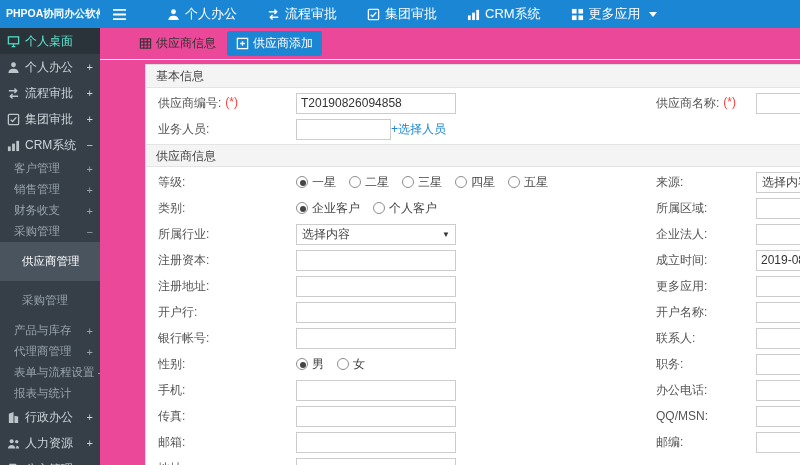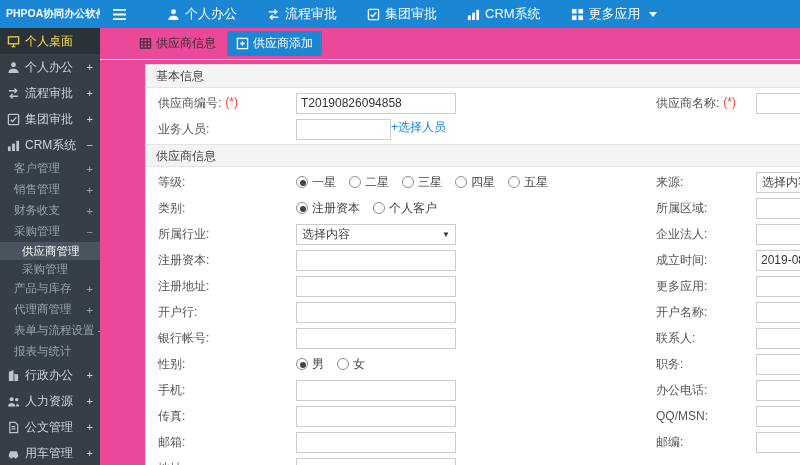--- a/index.html
+++ b/index.html
@@ -13,40 +13,40 @@
   .topnav{display:flex;align-items:center;height:28px}
   .nav-item{display:flex;align-items:center;gap:5px;padding:0 15px;height:28px;font-size:13px;cursor:pointer;white-space:nowrap}
   .caret-dn{width:0;height:0;border-left:4px solid transparent;border-right:4px solid transparent;border-top:5px solid #fff;margin-left:3px}
   .icn{display:inline-flex;align-items:center;line-height:0}
   
   .wrap{display:flex;height:437px}
   .sidebar{flex:0 0 100px;width:100px;background:#363f48;overflow:hidden}
   .side-item{display:flex;align-items:center;padding:0 7px;cursor:pointer;white-space:nowrap;overflow:hidden}
   .side-item.l0{height:26px;font-size:12px;color:#ccd3d9}
   .side-item.l1{height:21px;font-size:11.5px;padding-left:14px;color:#98a3ac}
-  .side-item.l2{height:18px;font-size:11.5px;padding-left:22px;color:#98a3ac}
-  .side-item.active{background:#2a323a;color:#fde047}
+  .side-item.l2{height:39px;font-size:11.5px;padding-left:22px;color:#98a3ac}
+  .side-item.active{background:#2a323a;color:#5eead4}
   .side-item.selected{background:#49545e;color:#fff}
   .side-icn{margin-right:5px;opacity:.9}
   .toggle{margin-left:auto;font-size:11px;padding-left:3px}
   
   .main{flex:1;background:#ec4899;overflow:hidden}
   .tabbar{height:32px;display:flex;align-items:center;padding-left:33px;gap:5px;border-bottom:1px solid #f2f2f2}
   .tab{display:flex;align-items:center;gap:4px;font-size:12px;color:#333;padding:4px 6px;cursor:pointer;white-space:nowrap}
   .tab.active{background:#1b87d4;color:#fff;border-radius:2px;padding:4px 9px}
   
   .panel{margin:4px 0 0 45px;width:1010px;border:1px solid #ddd;background:#fff}
   .sec-hd{background:#f4f4f4;border-bottom:1px solid #e4e4e4;height:23px;line-height:22px;padding:0 10px;font-size:12px;color:#444}
   .sec-hd + .frow{margin-top:2px}
   .frow{display:flex;align-items:center;height:26px;font-size:12px}
   .frow + .sec-hd{border-top:1px solid #e4e4e4;margin-top:2px}
   .lbl{color:#555;display:flex;align-items:flex-start;white-space:nowrap}
   .lbl.c1{flex:0 0 150px;width:150px;padding-left:12px}
   .lbl.c2{flex:0 0 110px;width:110px;padding-left:10px}
-  .fld{display:flex;align-items:flex-start}
+  .fld{display:flex;align-items:center}
   .fld.c1{flex:0 0 350px;width:350px}
   .fld.c2{flex:1;overflow:hidden}
   .req{color:#ff4040;margin-left:4px}
   .txt{width:160px;height:21px;border:1px solid #ccc;font-size:12px;padding:0 4px;color:#333;outline:none;background:#fff}
   .txt.short{width:95px}
   .txt.wide{width:385px}
   .sel{width:160px;height:21px;border:1px solid #ccc;display:inline-flex;align-items:center;justify-content:space-between;padding:0 5px;background:#fff;color:#444;cursor:pointer;font-size:12px;white-space:nowrap}
   .sel.wide{width:385px}
   .sel-caret{font-size:8px;color:#333;margin-left:6px}
   .rad{display:inline-flex;align-items:center;margin-right:13px;color:#444;cursor:pointer;white-space:nowrap}
@@ -335,21 +335,21 @@
             </span>
           </div>
         </div>
         <div class="frow">
           <div class="lbl c1">
             <span>类别:</span>
           </div>
           <div class="fld c1">
             <label class="rad">
               <span class="rb on"></span>
-              <span>注册资本</span>
+              <span>企业客户</span>
             </label>
             <label class="rad">
               <span class="rb"></span>
               <span>个人客户</span>
             </label>
           </div>
           <div class="lbl c2">
             <span>所属区域:</span>
           </div>
           <div class="fld c2">

